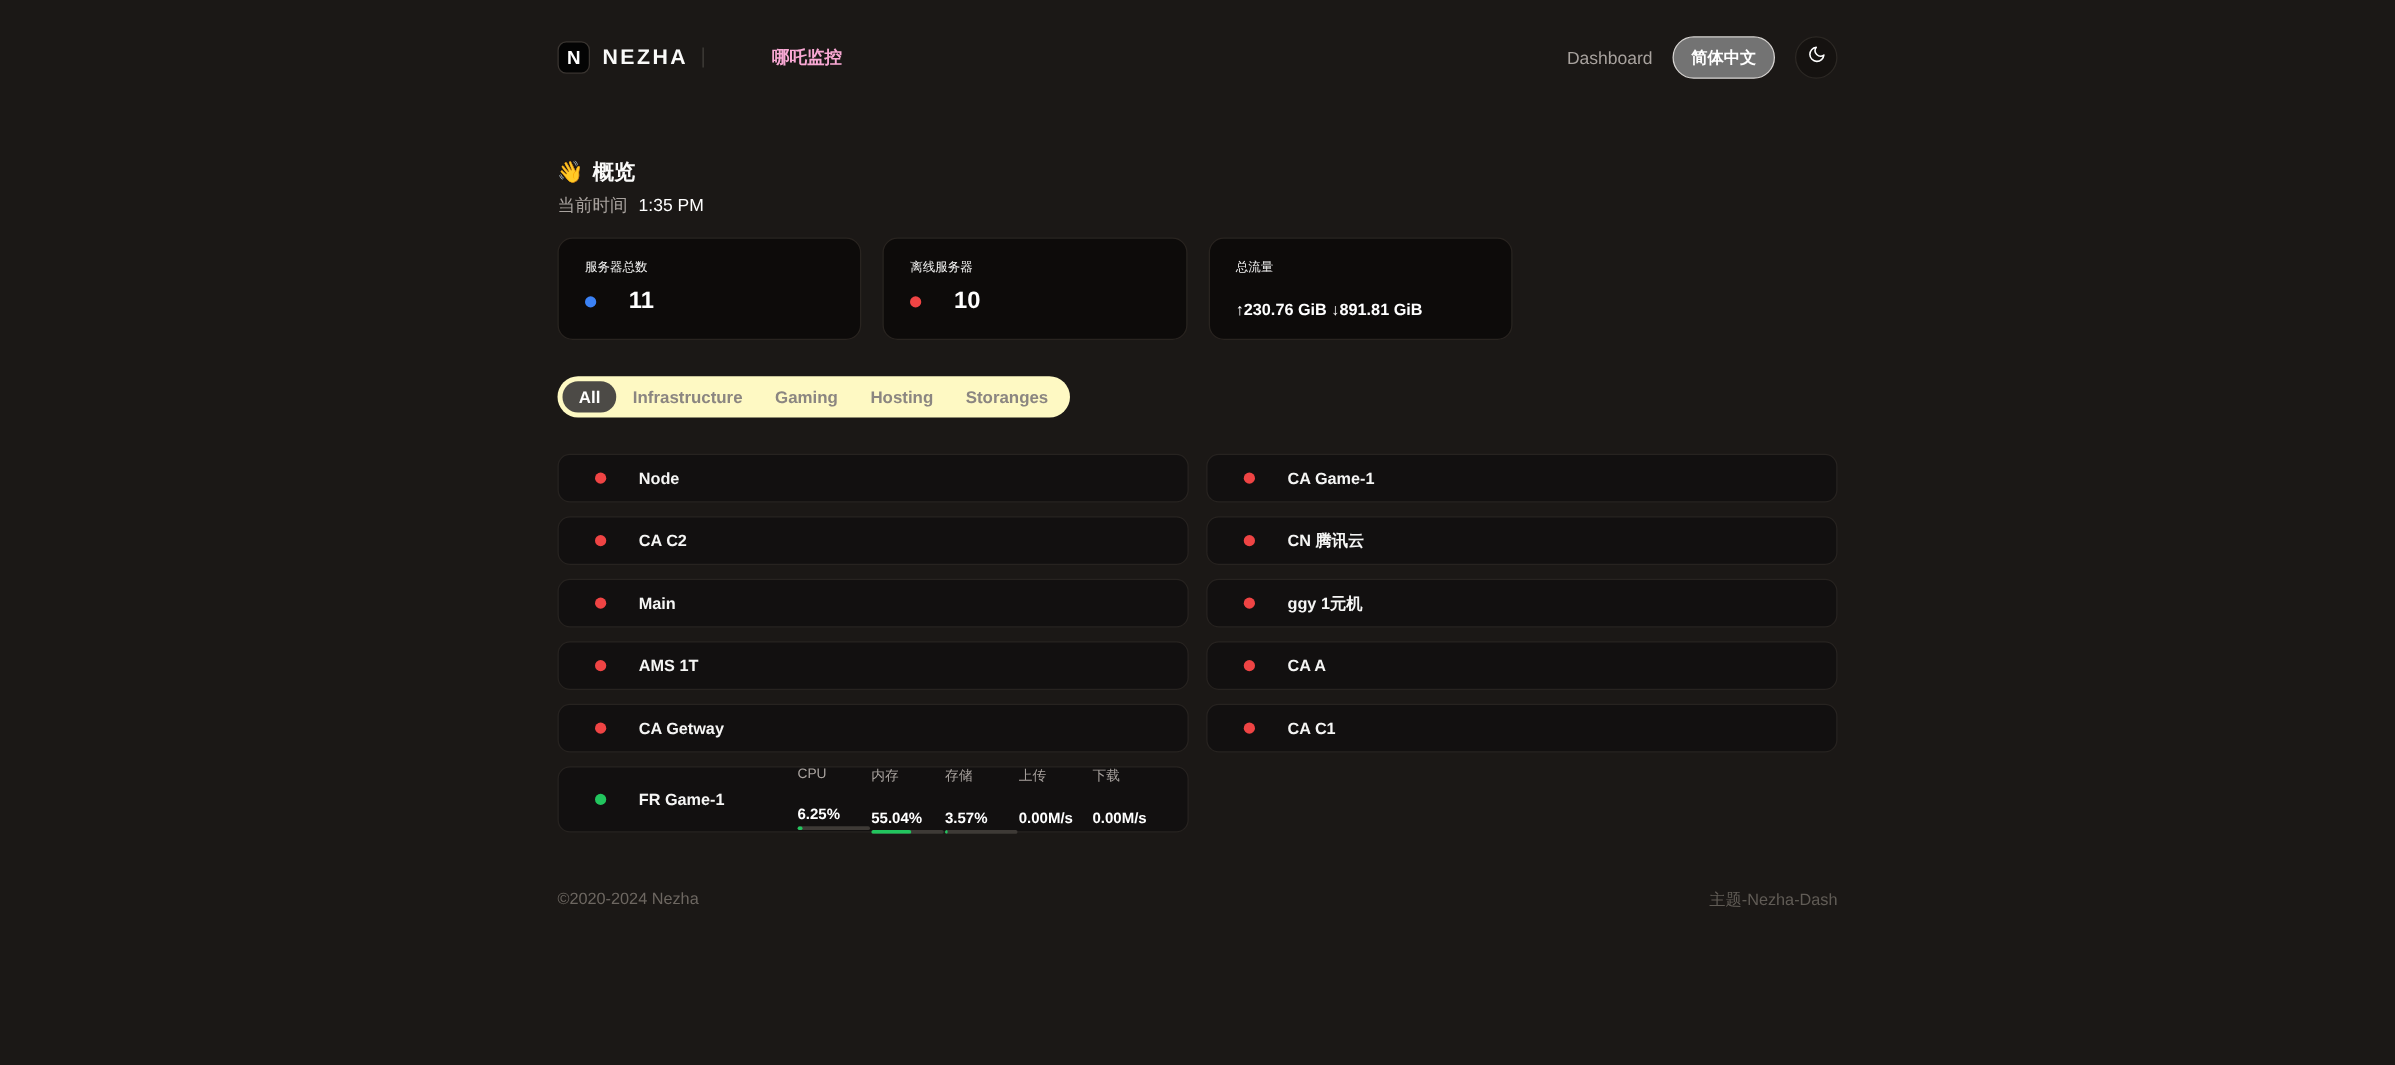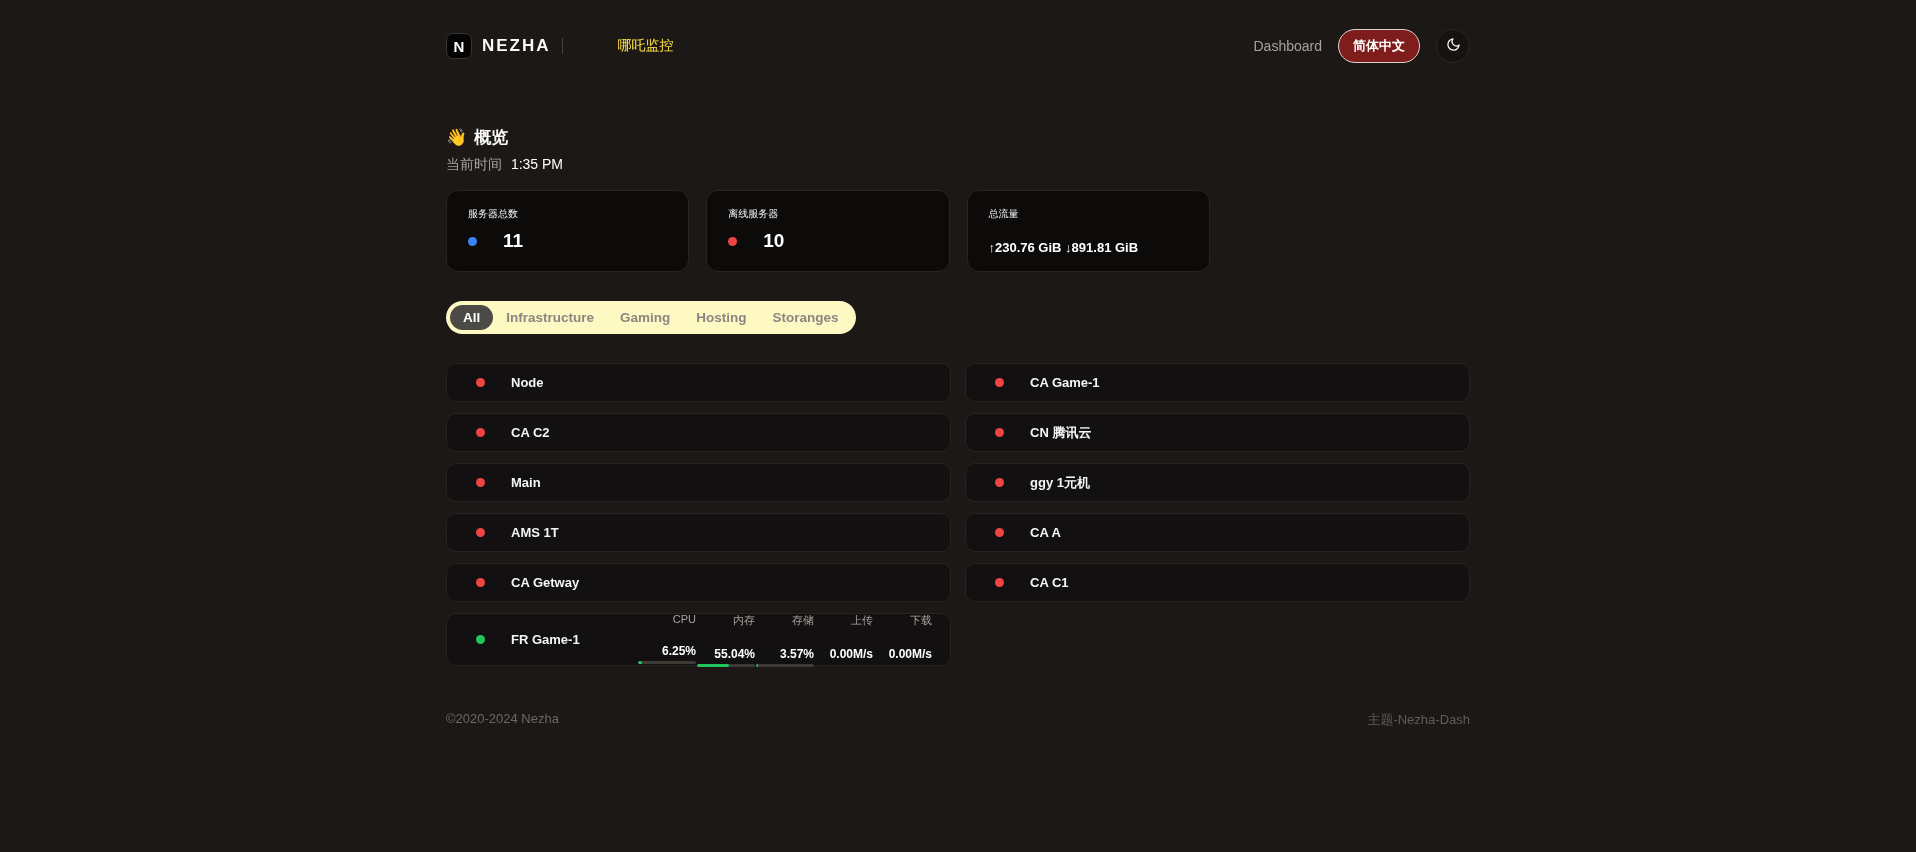--- a/index.html
+++ b/index.html
@@ -11,24 +11,24 @@
   }
   .container { width:1024px; margin:0 auto; }
 
   
   .header { display:flex; justify-content:space-between; align-items:center; padding-top:26px; height:66px; }
   .header-left { display:flex; align-items:center; }
   .logo-box { width:26px; height:26px; background:#040404; border:1px solid #3a3531; border-radius:7px;
     display:flex; align-items:center; justify-content:center; font-weight:700; font-size:15px; color:#fff; cursor:pointer; }
   .brand { margin-left:10px; font-size:17px; font-weight:700; letter-spacing:2px; color:#fafaf9; }
   .brand-divider { width:1px; height:16px; background:#44403c; margin:0 11px; }
-  .brand-sub { font-size:14px; font-weight:400; color:#fde047;padding-left:44px; }
+  .brand-sub { font-size:14px; font-weight:700; color:#f9a8d4;padding-left:44px; }
   .header-right { display:flex; align-items:center; gap:16px; }
   .dash-link { font-size:14px; color:#a8a29e; cursor:pointer; }
-  .lang-btn { background:#7f1d1d; border:1px solid #d6d3d1; border-radius:9999px; padding:7px 14px;
+  .lang-btn { background:#737373; border:1px solid #d6d3d1; border-radius:9999px; padding:7px 14px;
     font-size:13px; font-weight:600; color:#fff; cursor:pointer; }
   .theme-btn { width:34px; height:34px; border-radius:50%; background:#151210; border:1px solid #2c2824;
     display:flex; align-items:center; justify-content:center; cursor:pointer; }
 
   
   .overview-title { margin-top:60px; font-size:17px; font-weight:700; color:#fafaf9; display:flex; align-items:center; gap:7px; }
   .time-row { margin-top:7px; font-size:14px; }
   .time-label { color:#a8a29e; }
   .time-value { color:#fff; font-weight:500; margin-left:5px; }
 
@@ -46,21 +46,21 @@
   .tab { padding:5px 13px; border-radius:9999px; font-size:13.5px; font-weight:700; color:#8b8681; cursor:pointer; }
   .tab.active { background:#4c4a46; color:#fff; }
 
   
   .server-grid { margin-top:29px; display:flex; gap:14px; align-items:flex-start; }
   .server-col { flex:1; display:flex; flex-direction:column; gap:11px; }
   .server-row { height:39px; background:#121010; border:1px solid #272320; border-radius:10px;
     display:flex; align-items:center; padding:0 18px 0 29px; cursor:pointer; }
   .server-row.tall { height:53px; }
   .server-name { margin-left:26px; font-size:13px; font-weight:700; color:#f5f5f4; }
-  .stats { margin-left:auto; display:flex; gap:1px;text-align:right; }
+  .stats { margin-left:auto; display:flex; gap:1px; }
   .stat-col { width:58px; }
   .stat-label { font-size:11px; color:#a8a29e; }
   .stat-value { font-size:12px; font-weight:700; color:#fff; margin-top:19px; }
   .stat-bar { margin-top:3px; height:3px; background:#3e3a36; border-radius:2px; overflow:hidden; }
   .stat-bar-fill { height:100%; background:#22c55e; border-radius:2px; width:0; }
   .stat-bar.hidden { visibility:hidden; }
 
   
   .footer { margin-top:45px; display:flex; justify-content:space-between; font-size:13px; color:#6d6761; padding-bottom:20px; }
   .footer-theme { color:#615c56; }

